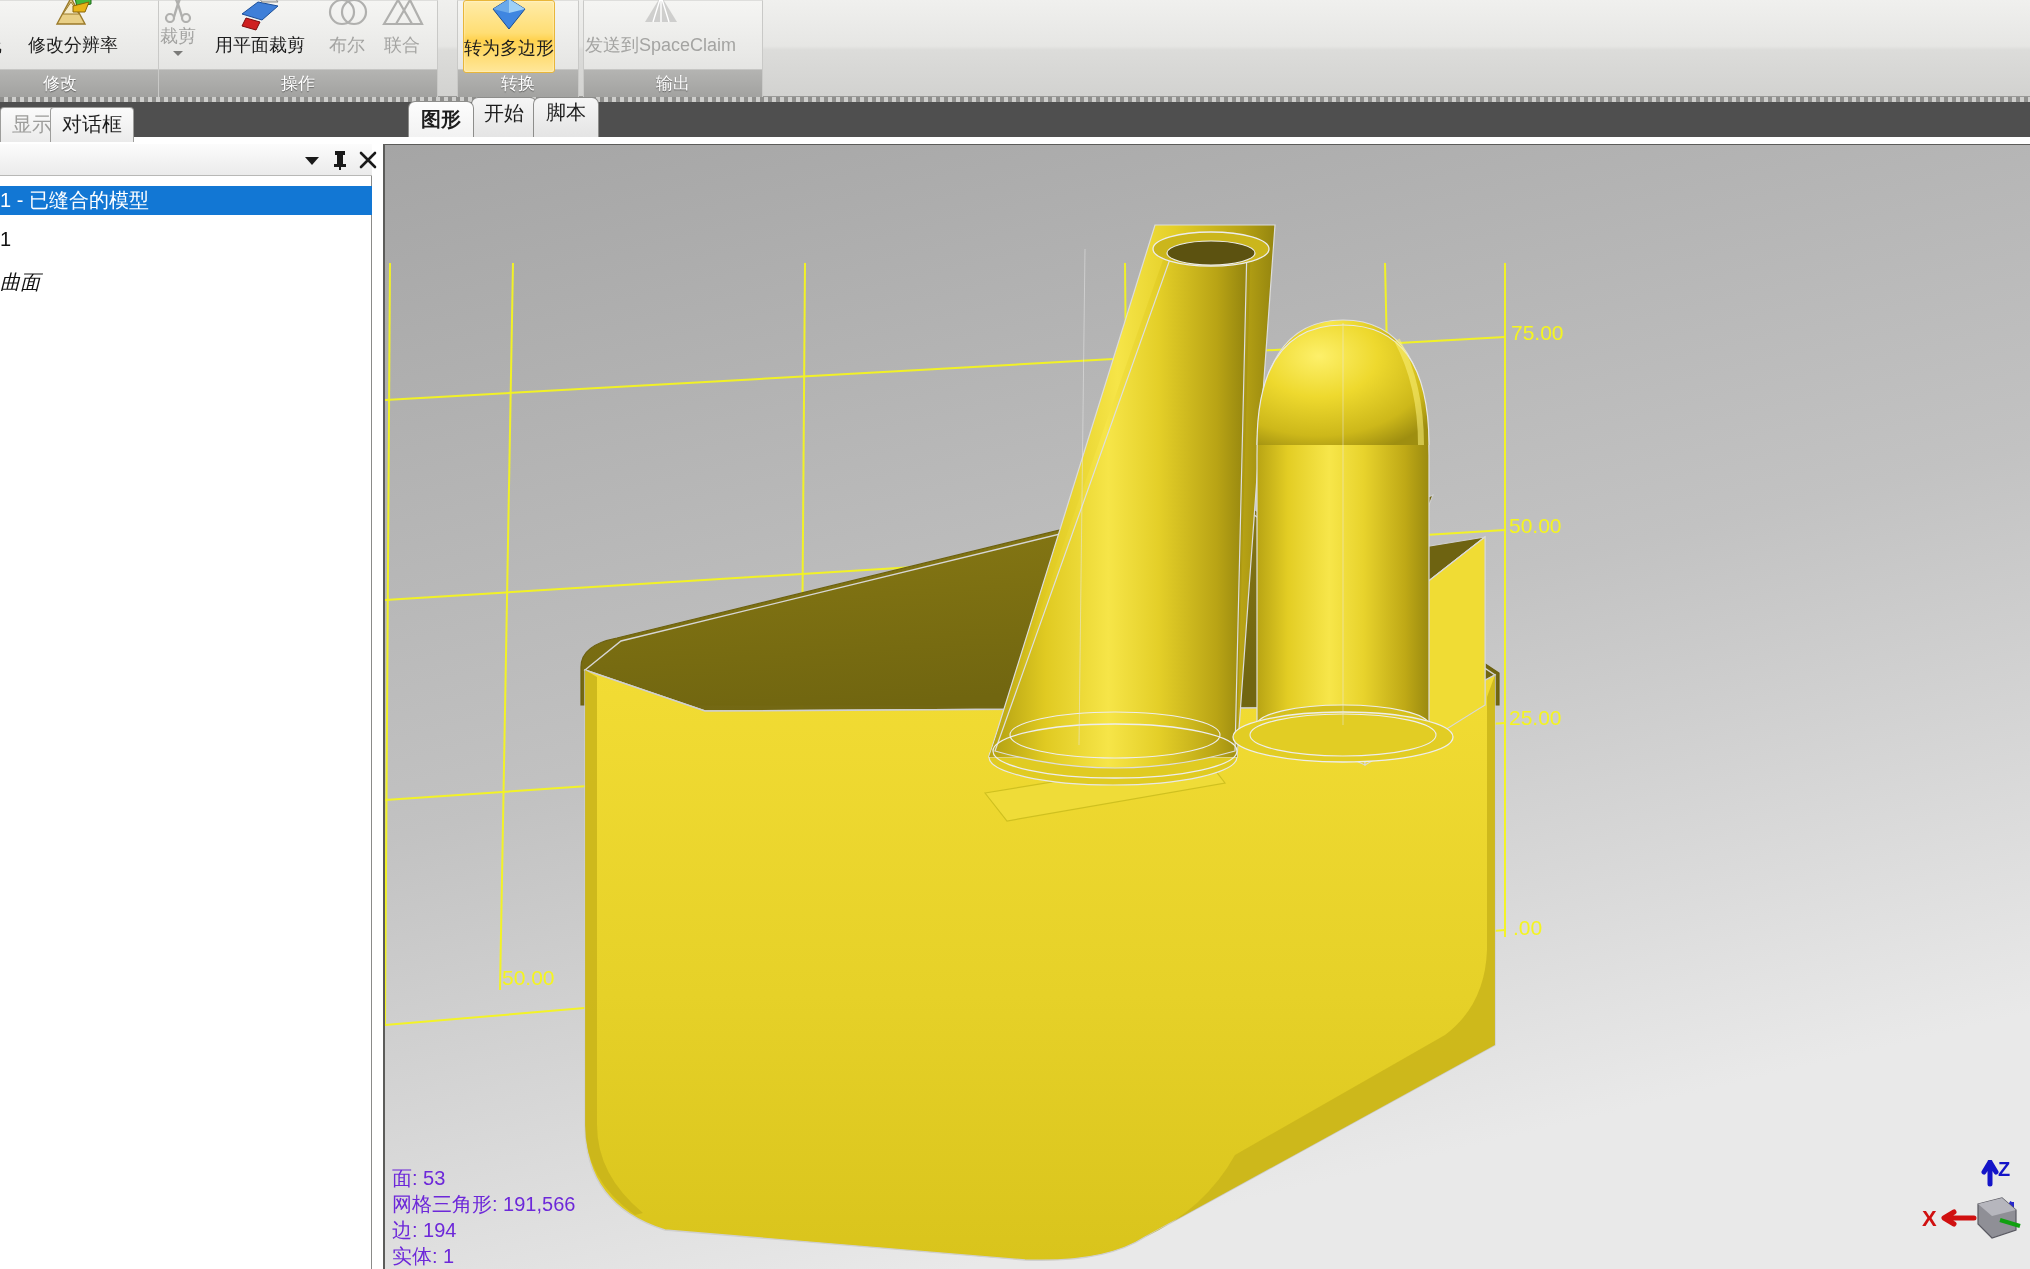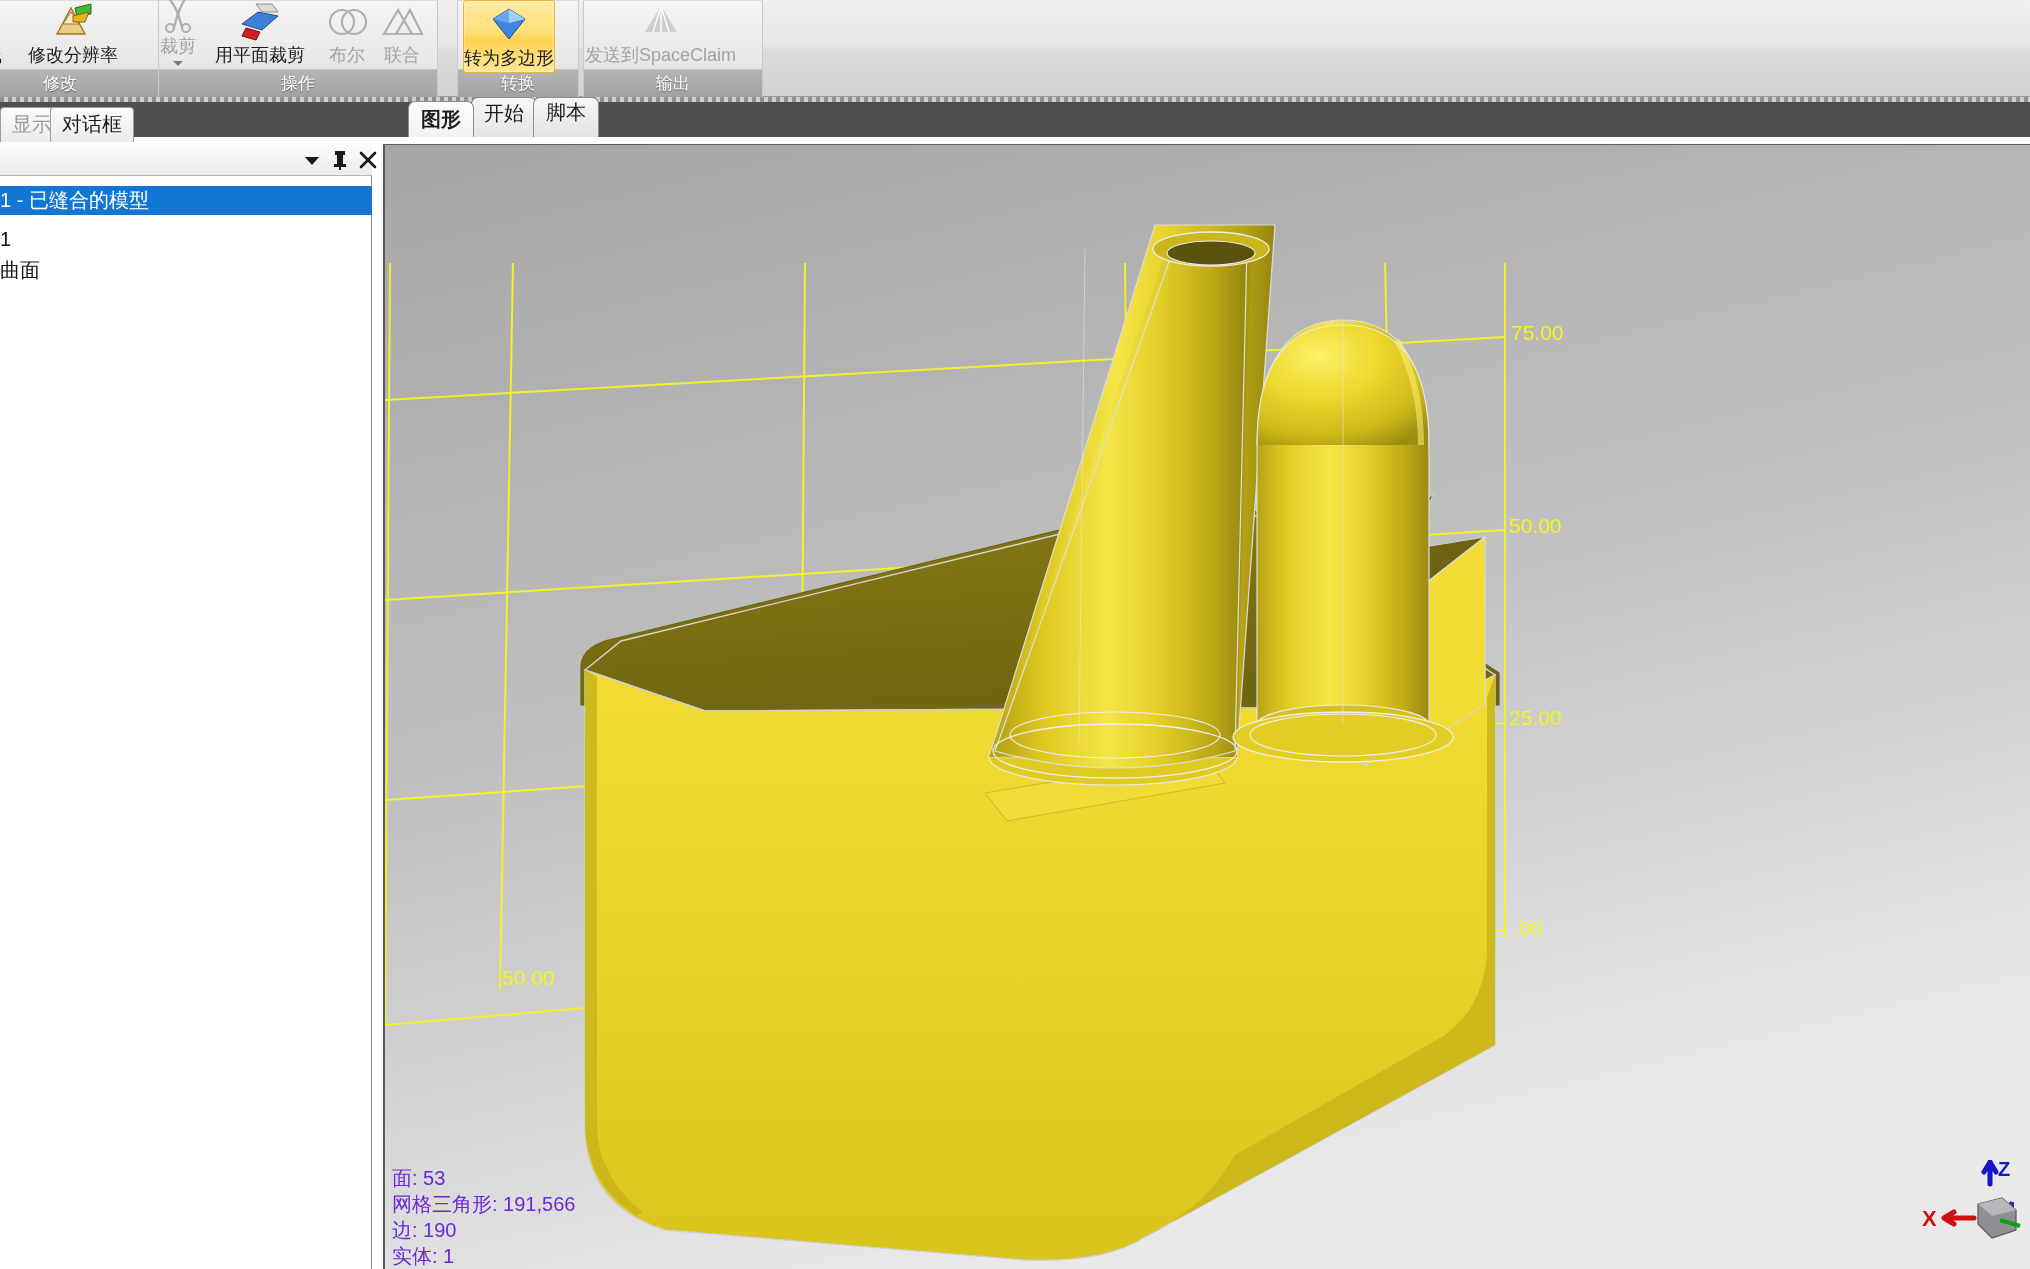--- a/index.html
+++ b/index.html
@@ -25,21 +25,21 @@
   .rgroup-title {
     position:absolute; left:0; bottom:0; width:100%; height:28px;
     background:linear-gradient(to bottom,#b4b4b2 0%,#a2a2a0 100%);
     color:#ffffff; font-size:17px; line-height:28px; text-align:center;
     text-shadow:0 1px 1px rgba(0,0,0,.45);
     border-top:1px solid #c6c6c4;
   }
   .rbtn {
     position:absolute; top:0; width:auto; height:69px;
     display:flex; flex-direction:column; align-items:center; justify-content:flex-end;
-    padding-bottom:3px;
+    padding-bottom:13px;
   }
   .rbtn .lbl { font-size:18px; color:#1d1d1d; white-space:nowrap; line-height:22px; }
   .rbtn.dis .lbl { color:#a4a4a2; }
   .rbtn .ico { width:44px; height:40px; position:relative; margin-bottom:2px; }
   .rbtn.active {
     background:linear-gradient(to bottom,#ffeba8 0%,#ffde74 45%,#ffd24f 55%,#ffe79a 100%);
     border:1px solid #e8b63a; border-radius:3px;
     box-shadow:inset 0 0 2px rgba(255,255,255,.9);
     height:73px;
   }
@@ -247,21 +247,21 @@
     </div>
     <div class="hicon" style="left:356px;">
       <svg width="24" height="24" viewBox="0 0 24 24">
         <path d="M5 5 L19 19 M19 5 L5 19" stroke="#1a1a1a" stroke-width="2.6" stroke-linecap="round"></path>
       </svg>
     </div>
   </div>
 
   <div class="trow sel" style="top:42px;">1 - 已缝合的模型</div>
   <div class="trow" style="top:81px;">1</div>
-  <div class="trow" style="top:112px;">曲面</div>
+  <div class="trow" style="top:124px;font-style:italic;">曲面</div>
 </div>
 
 <div id="viewwrap">
 
   <svg id="viewport" viewBox="0 0 1645 1124" preserveAspectRatio="none">
     <defs>
       <linearGradient id="bg" x1="0" y1="0" x2="0.35" y2="1">
         <stop offset="0%" stop-color="#a5a5a5"></stop>
         <stop offset="55%" stop-color="#c2c2c2"></stop>
         <stop offset="100%" stop-color="#e9e9e9"></stop>
@@ -370,21 +370,21 @@
       <ellipse cx="958" cy="592" rx="110" ry="25" fill="#e2cd24" stroke="#ededed" stroke-width="1.3"></ellipse>
       <ellipse cx="958" cy="590" rx="93" ry="21" fill="none" stroke="#ededed" stroke-width="1.1"></ellipse>
       <path d="M958 178 L958 580" stroke="#e8e8e8" stroke-width="1" opacity="0.5"></path>
       <path d="M1012 195 Q1036 240 1036 300" stroke="#fdf27a" stroke-width="6" fill="none" opacity="0.55"></path>
     </g>
   </svg>
 
   <div id="statusbox">
     <div class="stline">面: 53</div>
     <div class="stline">网格三角形: 191,566</div>
-    <div class="stline">边: 190</div>
+    <div class="stline">边: 194</div>
     <div class="stline">实体: 1</div>
   </div>
 
   <svg id="triad" viewBox="0 0 110 105">
     <path d="M74 24 L74 2 M68 12 L74 2 L80 12" stroke="#1414c8" stroke-width="5" fill="none" stroke-linecap="round" stroke-linejoin="round"></path>
     <text x="82" y="16" font-family="Liberation Sans, sans-serif" font-size="20" font-weight="bold" fill="#1414c8">Z</text>
     <path d="M96 62 L96 42 M90 52 L96 42" stroke="#1414c8" stroke-width="4" fill="none" opacity="0.9"></path>
     <polygon points="62,44 86,38 100,50 100,70 76,78 62,64" fill="#8f8f96" stroke="#5a5a62" stroke-width="1.2"></polygon>
     <polygon points="62,44 86,38 100,50 76,56" fill="#b6b6bd"></polygon>
     <path d="M58 58 L30 58 M38 52 L28 58 L38 64" stroke="#d01010" stroke-width="5" fill="none" stroke-linecap="round" stroke-linejoin="round"></path>

